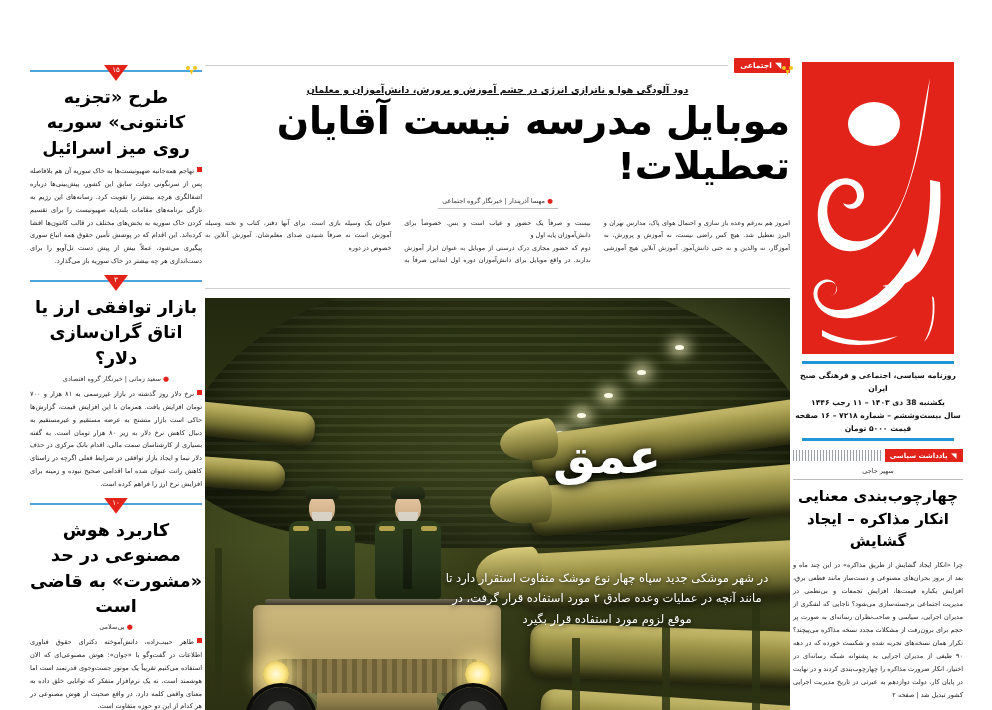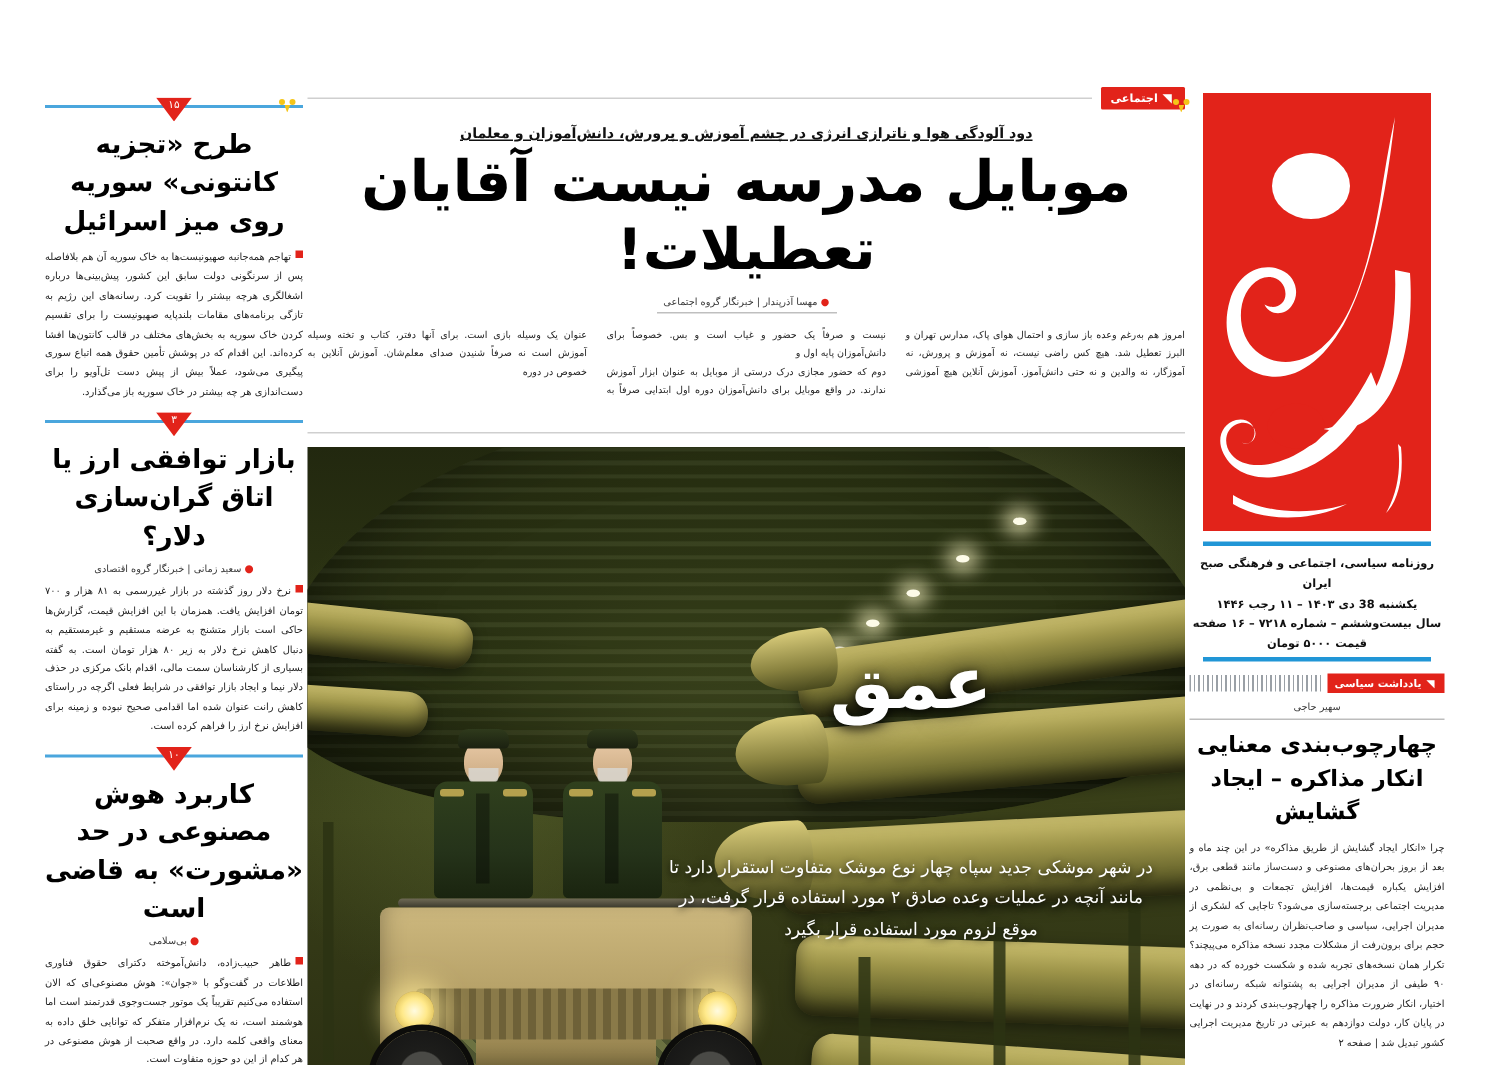--- a/index.html
+++ b/index.html
@@ -51,21 +51,21 @@
     display:inline-block;background:#e2231a;color:#fff;font-size:7.5px;
     font-weight:bold;padding:3px 9px 3px 6px;border-radius:1px;
   }
   .tag .ico{display:inline-block;transform:scaleX(-1);margin-left:3px;font-size:8px;}
   .tagrow{display:flex;align-items:center;gap:6px;}
   .tagrow .line{flex:1;height:1px;background:#cfcfcf;}
   .kicker{
     text-align:center;font-size:9.5px;color:#111;margin:11px 0 4px;font-weight:600;text-decoration:underline;
   }
   .mainhead{
-    text-align:center;font-size:38px;font-weight:bold;line-height:1.18;
+    text-align:right;font-size:38px;font-weight:bold;line-height:1.18;
     letter-spacing:-1.2px;color:#000;margin:2px 0 8px;
   }
   .maincred{
     text-align:center;font-size:6.5px;color:#333;margin:4px 0 2px;
   }
   .maincred .dot{color:#e2231a;}
   .credline{width:120px;height:1px;background:#bfbfbf;margin:3px auto 8px;}
   .three-col{
     column-count:3;column-gap:13px;column-rule:0;
     font-size:6.4px;line-height:1.95;text-align:justify;text-align-last:right;

